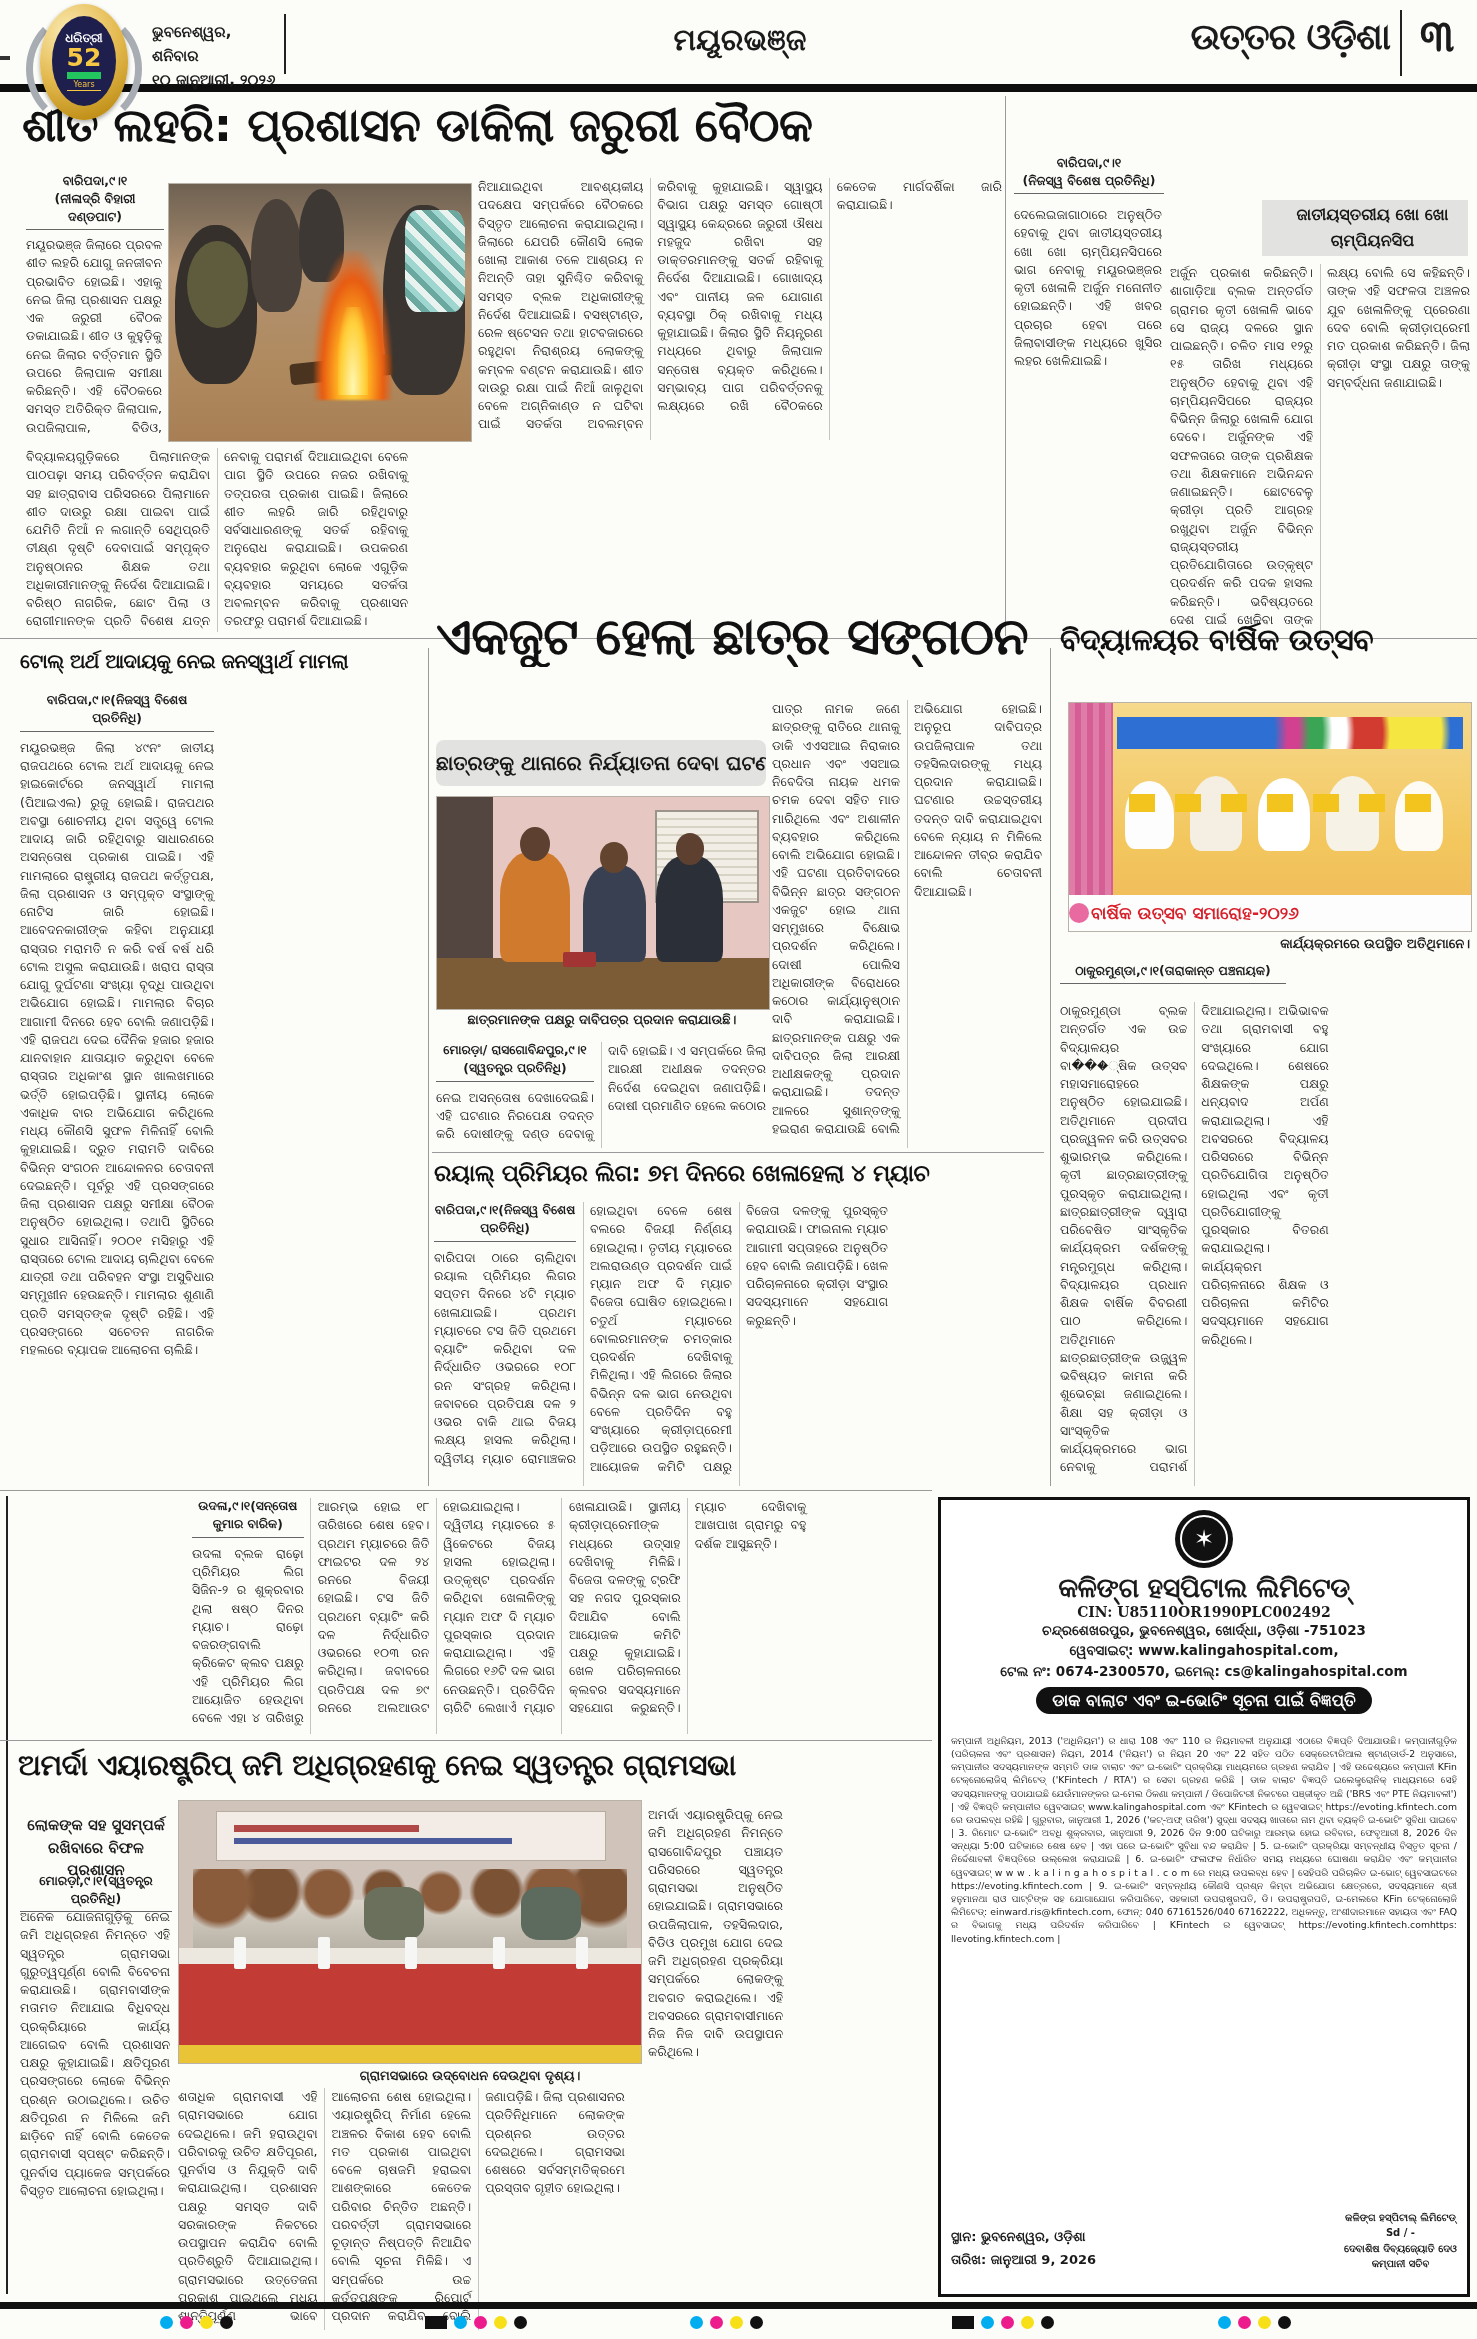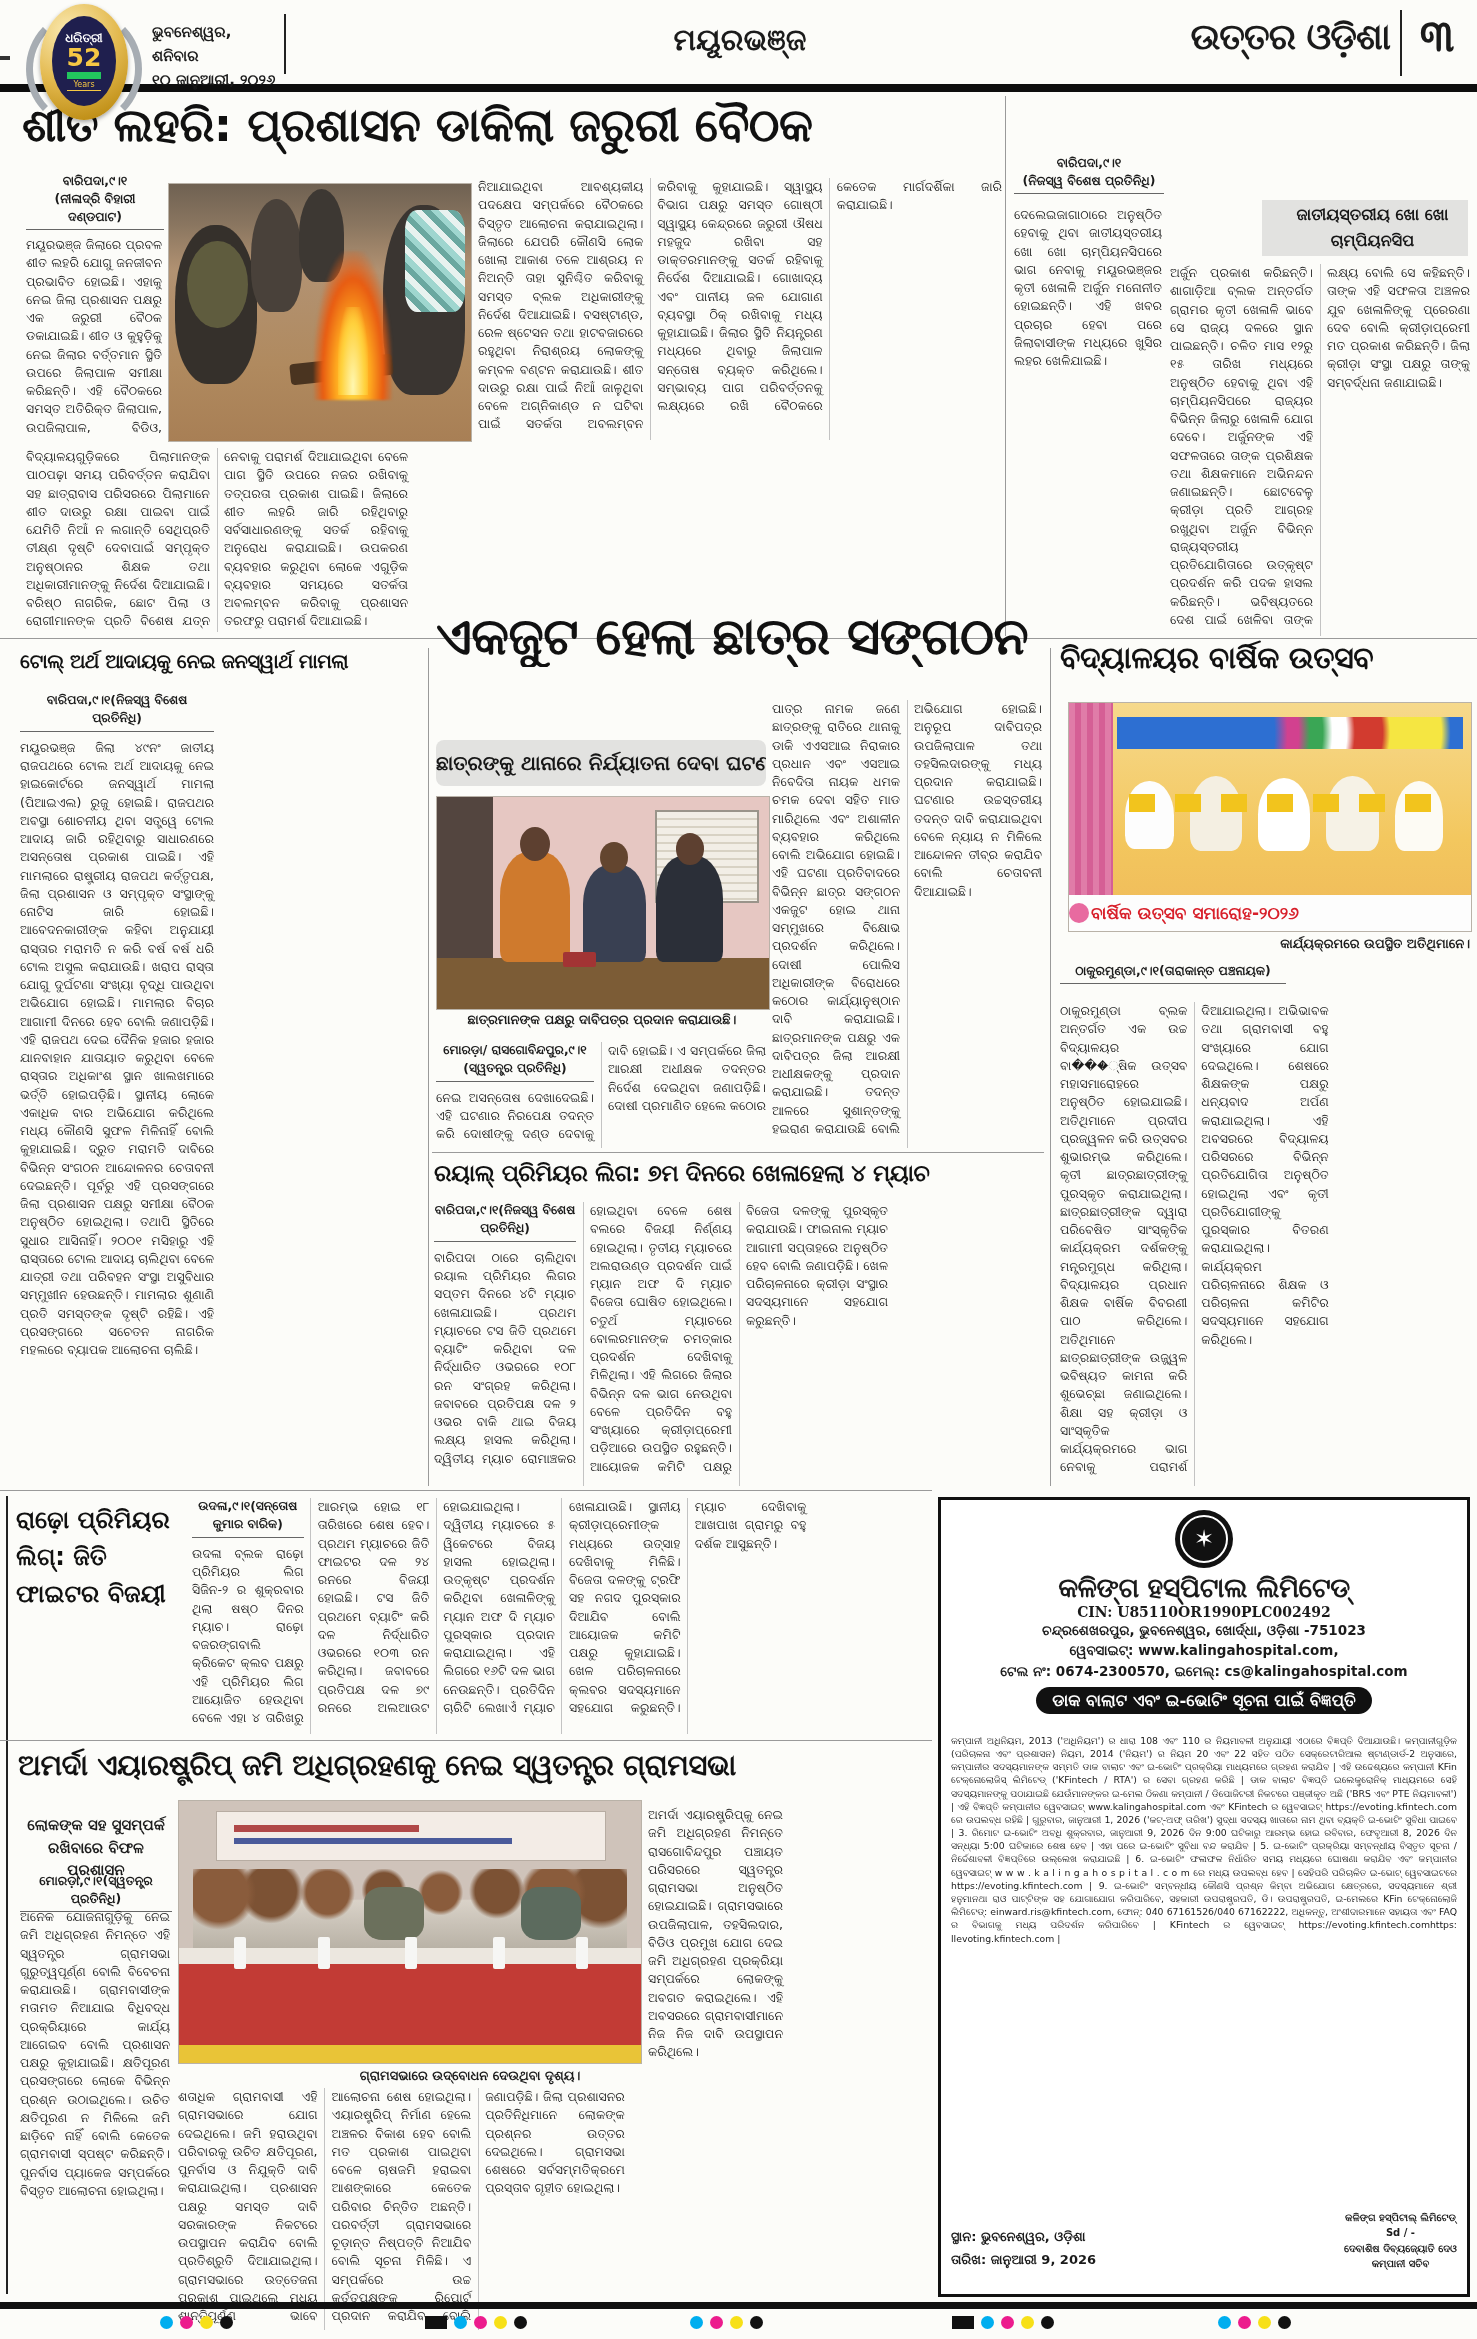--- a/index.html
+++ b/index.html
@@ -158,21 +158,21 @@
   </div>
 
   <div class="hr" style="left:432px;top:1152px;width:612px;"></div>
   <div class="headline abs" style="left:434px;top:1160px;width:610px;height:38px;font-size:23px;">ରୟାଲ୍ ପ୍ରିମିୟର ଲିଗ: ୭ମ ଦିନରେ ଖେଳାହେଲା ୪ ମ୍ୟାଚ</div>
   <div class="cols abs" style="left:434px;top:1202px;width:610px;height:284px;column-count:4;">
     <div class="flow-byline">ବାରିପଦା,୯।୧(ନିଜସ୍ୱ ବିଶେଷ ପ୍ରତିନିଧି)</div>
     <div>ବାରିପଦା ଠାରେ ଚାଲିଥିବା ରୟାଲ ପ୍ରିମିୟର ଲିଗର ସପ୍ତମ ଦିନରେ ୪ଟି ମ୍ୟାଚ ଖେଳାଯାଇଛି। ପ୍ରଥମ ମ୍ୟାଚରେ ଟସ ଜିତି ପ୍ରଥମେ ବ୍ୟାଟିଂ କରିଥିବା ଦଳ ନିର୍ଦ୍ଧାରିତ ଓଭରରେ ୧୦୮ ରନ ସଂଗ୍ରହ କରିଥିଲା। ଜବାବରେ ପ୍ରତିପକ୍ଷ ଦଳ ୨ ଓଭର ବାକି ଥାଇ ବିଜୟ ଲକ୍ଷ୍ୟ ହାସଲ କରିଥିଲା। ଦ୍ୱିତୀୟ ମ୍ୟାଚ ରୋମାଞ୍ଚକର ହୋଇଥିବା ବେଳେ ଶେଷ ବଲରେ ବିଜୟୀ ନିର୍ଣ୍ଣୟ ହୋଇଥିଲା। ତୃତୀୟ ମ୍ୟାଚରେ ଅଲରାଉଣ୍ଡ ପ୍ରଦର୍ଶନ ପାଇଁ ମ୍ୟାନ ଅଫ ଦି ମ୍ୟାଚ ବିଜେତା ଘୋଷିତ ହୋଇଥିଲେ। ଚତୁର୍ଥ ମ୍ୟାଚରେ ବୋଲରମାନଙ୍କ ଚମତ୍କାର ପ୍ରଦର୍ଶନ ଦେଖିବାକୁ ମିଳିଥିଲା। ଏହି ଲିଗରେ ଜିଲାର ବିଭିନ୍ନ ଦଳ ଭାଗ ନେଉଥିବା ବେଳେ ପ୍ରତିଦିନ ବହୁ ସଂଖ୍ୟାରେ କ୍ରୀଡ଼ାପ୍ରେମୀ ପଡ଼ିଆରେ ଉପସ୍ଥିତ ରହୁଛନ୍ତି। ଆୟୋଜକ କମିଟି ପକ୍ଷରୁ ବିଜେତା ଦଳଙ୍କୁ ପୁରସ୍କୃତ କରାଯାଉଛି। ଫାଇନାଲ ମ୍ୟାଚ ଆଗାମୀ ସପ୍ତାହରେ ଅନୁଷ୍ଠିତ ହେବ ବୋଲି ଜଣାପଡ଼ିଛି। ଖେଳ ପରିଚାଳନାରେ କ୍ରୀଡ଼ା ସଂସ୍ଥାର ସଦସ୍ୟମାନେ ସହଯୋଗ କରୁଛନ୍ତି।</div>
   </div>
   <div class="vr" style="left:1050px;top:648px;height:838px;"></div>
 
-  <div class="headline abs" style="left:1060px;top:640px;width:410px;height:44px;font-size:30px;">ବିଦ୍ୟାଳୟର ବାର୍ଷିକ ଉତ୍ସବ</div>
+  <div class="headline abs" style="left:1060px;top:622px;width:410px;height:44px;font-size:30px;">ବିଦ୍ୟାଳୟର ବାର୍ଷିକ ଉତ୍ସବ</div>
   <div class="photo" style="left:1068px;top:702px;width:402px;height:228px;background:linear-gradient(180deg,#f6d98c,#f3c75e 60%,#efb95a);">
     <div class="ph" style="left:0;top:0;width:11%;height:100%;background:repeating-linear-gradient(90deg,#e07ca8 0 6px,#d55f95 6px 12px);"></div>
     <div class="ph" style="left:12%;top:6%;width:86%;height:14%;background:
       radial-gradient(circle at 6% 50%,#2d6fd2 0 42%,transparent 46%),
       radial-gradient(circle at 18% 50%,#d2418f 0 42%,transparent 46%),
       radial-gradient(circle at 30% 50%,#3aa655 0 42%,transparent 46%),
       radial-gradient(circle at 42% 50%,#ffffff 0 42%,transparent 46%),
       radial-gradient(circle at 54% 50%,#d23b2f 0 42%,transparent 46%),
       radial-gradient(circle at 66% 50%,#f5e642 0 42%,transparent 46%),
       radial-gradient(circle at 78% 50%,#2d6fd2 0 42%,transparent 46%),
@@ -187,23 +187,20 @@
       <span style="width:20px;height:20px;border-radius:50%;background:#e86aa0;display:inline-block;"></span>
       <span style="color:#d81f2a;font-weight:800;font-size:17px;white-space:nowrap;">ବାର୍ଷିକ ଉତ୍ସବ ସମାରୋହ-୨୦୨୬</span>
     </div>
   </div>
   <div class="abs" style="left:1068px;top:936px;width:402px;text-align:right;font-size:13px;font-weight:700;">କାର୍ଯ୍ୟକ୍ରମରେ ଉପସ୍ଥିତ ଅତିଥିମାନେ।</div>
   <div class="byline abs" style="left:1060px;top:962px;width:226px;">ଠାକୁରମୁଣ୍ଡା,୯।୧(ତାରାକାନ୍ତ ପଞ୍ଚନାୟକ)</div>
   <div class="cols abs" style="left:1060px;top:1002px;width:410px;height:484px;column-count:3;">ଠାକୁରମୁଣ୍ଡା ବ୍ଲକ ଅନ୍ତର୍ଗତ ଏକ ଉଚ୍ଚ ବିଦ୍ୟାଳୟର ବା���୍ଷିକ ଉତ୍ସବ ମହାସମାରୋହରେ ଅନୁଷ୍ଠିତ ହୋଇଯାଇଛି। ଅତିଥିମାନେ ପ୍ରଦୀପ ପ୍ରଜ୍ୱଳନ କରି ଉତ୍ସବର ଶୁଭାରମ୍ଭ କରିଥିଲେ। କୃତୀ ଛାତ୍ରଛାତ୍ରୀଙ୍କୁ ପୁରସ୍କୃତ କରାଯାଇଥିଲା। ଛାତ୍ରଛାତ୍ରୀଙ୍କ ଦ୍ୱାରା ପରିବେଷିତ ସାଂସ୍କୃତିକ କାର୍ଯ୍ୟକ୍ରମ ଦର୍ଶକଙ୍କୁ ମନ୍ତ୍ରମୁଗ୍ଧ କରିଥିଲା। ବିଦ୍ୟାଳୟର ପ୍ରଧାନ ଶିକ୍ଷକ ବାର୍ଷିକ ବିବରଣୀ ପାଠ କରିଥିଲେ। ଅତିଥିମାନେ ଛାତ୍ରଛାତ୍ରୀଙ୍କ ଉଜ୍ଜ୍ୱଳ ଭବିଷ୍ୟତ କାମନା କରି ଶୁଭେଚ୍ଛା ଜଣାଇଥିଲେ। ଶିକ୍ଷା ସହ କ୍ରୀଡ଼ା ଓ ସାଂସ୍କୃତିକ କାର୍ଯ୍ୟକ୍ରମରେ ଭାଗ ନେବାକୁ ପରାମର୍ଶ ଦିଆଯାଇଥିଲା। ଅଭିଭାବକ ତଥା ଗ୍ରାମବାସୀ ବହୁ ସଂଖ୍ୟାରେ ଯୋଗ ଦେଇଥିଲେ। ଶେଷରେ ଶିକ୍ଷକଙ୍କ ପକ୍ଷରୁ ଧନ୍ୟବାଦ ଅର୍ପଣ କରାଯାଇଥିଲା। ଏହି ଅବସରରେ ବିଦ୍ୟାଳୟ ପରିସରରେ ବିଭିନ୍ନ ପ୍ରତିଯୋଗିତା ଅନୁଷ୍ଠିତ ହୋଇଥିଲା ଏବଂ କୃତୀ ପ୍ରତିଯୋଗୀଙ୍କୁ ପୁରସ୍କାର ବିତରଣ କରାଯାଇଥିଲା। କାର୍ଯ୍ୟକ୍ରମ ପରିଚାଳନାରେ ଶିକ୍ଷକ ଓ ପରିଚାଳନା କମିଟିର ସଦସ୍ୟମାନେ ସହଯୋଗ କରିଥିଲେ।</div>
 
   <div class="hr" style="left:0;top:1490px;width:932px;"></div>
   <div class="abs" style="left:6px;top:1496px;width:2px;height:798px;background:#222;"></div>
-  <div class="abs" style="left:16px;top:1502px;width:170px;font-size:24px;font-weight:800;line-height:1.55;white-space:pre-line;color:#111;">ରାଢ଼ୋ ପ୍ରିମିୟର
-ଲିଗ୍: ଜିତି
-ଫାଇଟର ବିଜୟୀ</div>
   <div class="cols abs" style="left:192px;top:1498px;width:740px;height:236px;column-count:6;">
     <div class="flow-byline">ଉଦଳା,୯।୧(ସନ୍ତୋଷ କୁମାର ବାରିକ)</div>
     <div>ଉଦଳା ବ୍ଲକ ରାଢ଼ୋ ପ୍ରିମିୟର ଲିଗ ସିଜିନ-୨ ର ଶୁକ୍ରବାର ଥିଲା ଷଷ୍ଠ ଦିନର ମ୍ୟାଚ। ରାଢ଼ୋ ବଜରଙ୍ଗବାଲି କ୍ରିକେଟ କ୍ଲବ ପକ୍ଷରୁ ଏହି ପ୍ରିମିୟର ଲିଗ ଆୟୋଜିତ ହେଉଥିବା ବେଳେ ଏହା ୪ ତାରିଖରୁ ଆରମ୍ଭ ହୋଇ ୧୮ ତାରିଖରେ ଶେଷ ହେବ। ପ୍ରଥମ ମ୍ୟାଚରେ ଜିତି ଫାଇଟର ଦଳ ୨୪ ରନରେ ବିଜୟୀ ହୋଇଛି। ଟସ ଜିତି ପ୍ରଥମେ ବ୍ୟାଟିଂ କରି ଦଳ ନିର୍ଦ୍ଧାରିତ ଓଭରରେ ୧୦୩ ରନ କରିଥିଲା। ଜବାବରେ ପ୍ରତିପକ୍ଷ ଦଳ ୭୯ ରନରେ ଅଲଆଉଟ ହୋଇଯାଇଥିଲା। ଦ୍ୱିତୀୟ ମ୍ୟାଚରେ ୫ ୱିକେଟରେ ବିଜୟ ହାସଲ ହୋଇଥିଲା। ଉତ୍କୃଷ୍ଟ ପ୍ରଦର୍ଶନ କରିଥିବା ଖେଳାଳିଙ୍କୁ ମ୍ୟାନ ଅଫ ଦି ମ୍ୟାଚ ପୁରସ୍କାର ପ୍ରଦାନ କରାଯାଇଥିଲା। ଏହି ଲିଗରେ ୧୬ଟି ଦଳ ଭାଗ ନେଉଛନ୍ତି। ପ୍ରତିଦିନ ଚାରିଟି ଲେଖାଏଁ ମ୍ୟାଚ ଖେଳାଯାଉଛି। ସ୍ଥାନୀୟ କ୍ରୀଡ଼ାପ୍ରେମୀଙ୍କ ମଧ୍ୟରେ ଉତ୍ସାହ ଦେଖିବାକୁ ମିଳିଛି। ବିଜେତା ଦଳଙ୍କୁ ଟ୍ରଫି ସହ ନଗଦ ପୁରସ୍କାର ଦିଆଯିବ ବୋଲି ଆୟୋଜକ କମିଟି ପକ୍ଷରୁ କୁହାଯାଇଛି। ଖେଳ ପରିଚାଳନାରେ କ୍ଲବର ସଦସ୍ୟମାନେ ସହଯୋଗ କରୁଛନ୍ତି। ମ୍ୟାଚ ଦେଖିବାକୁ ଆଖପାଖ ଗ୍ରାମରୁ ବହୁ ଦର୍ଶକ ଆସୁଛନ୍ତି।</div>
   </div>
 
   <div class="hr" style="left:0;top:1740px;width:932px;"></div>
   <div class="headline abs" style="left:18px;top:1748px;width:906px;height:52px;font-size:29px;">ଅମର୍ଦା ଏୟାରଷ୍ଟ୍ରିପ୍ ଜମି ଅଧିଗ୍ରହଣକୁ ନେଇ ସ୍ୱତନ୍ତ୍ର ଗ୍ରାମସଭା</div>
   <div class="abs" style="left:20px;top:1814px;width:152px;font-size:15px;font-weight:800;text-align:center;line-height:1.5;white-space:pre-line;">ଲୋକଙ୍କ ସହ ସୁସମ୍ପର୍କ
 ରଖିବାରେ ବିଫଳ ପ୍ରଶାସନ</div>
   <div class="byline abs" style="left:20px;top:1872px;width:152px;">ମୋରଡ଼ା,୯।୧(ସ୍ୱତନ୍ତ୍ର ପ୍ରତିନିଧି)</div>

